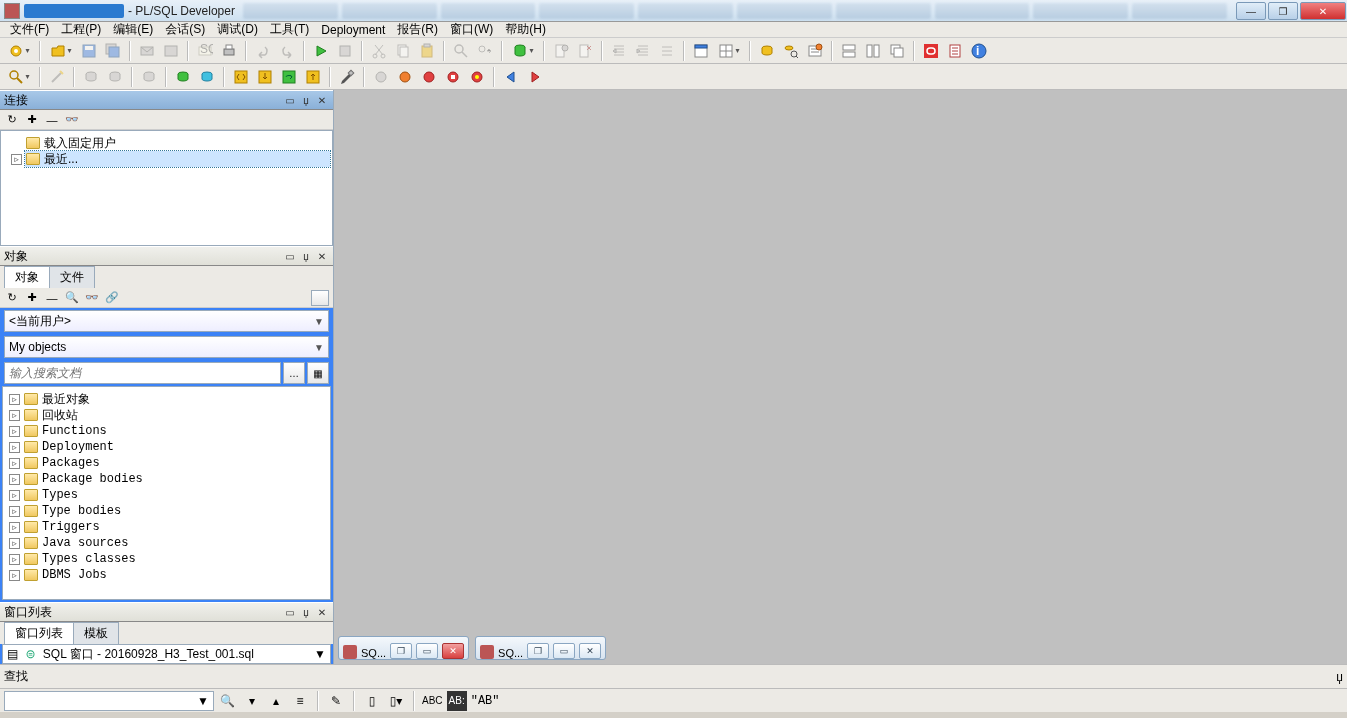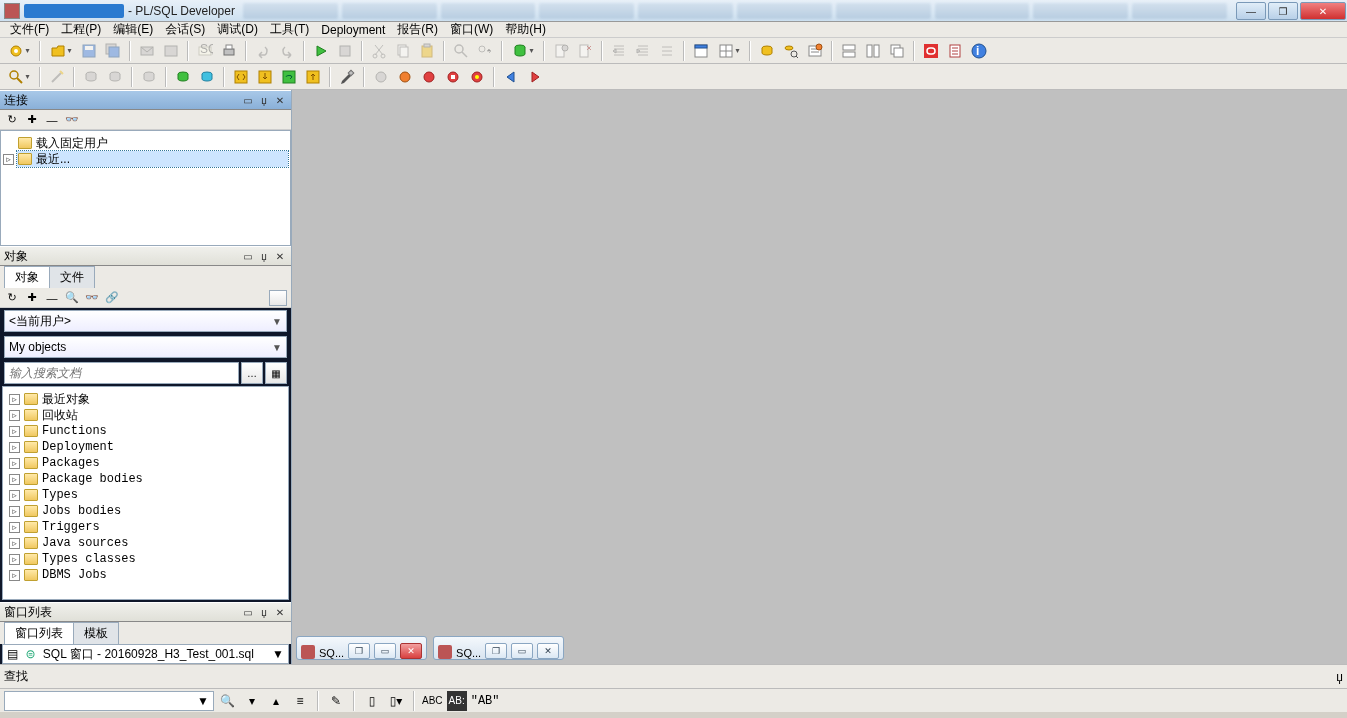--- a/index.html
+++ b/index.html
@@ -24,27 +24,27 @@
 .toolbar { height:26px; background:#eceae5; display:flex; align-items:center; padding:0 4px; border-bottom:1px solid #bbb; gap:2px; }
 .tbtn { width:22px; height:22px; display:flex; align-items:center; justify-content:center; border:1px solid transparent; cursor:default; }
 .tbtn.dd { width:30px; }
 .tbtn.dd::after { content:"▾"; font-size:8px; margin-left:1px; color:#555; }
 .tsep { width:2px; height:20px; border-left:1px solid #bbb; border-right:1px solid #fff; margin:0 3px; }
 .tbtn svg { width:16px; height:16px; }
 .tbtn.disabled { opacity:.45; }
 
 
 .workarea { display:flex; height:calc(100% - 22px - 22px - 26px - 26px - 24px - 24px); }
-.leftdock { width:292px; background:#0f172a; display:flex; flex-direction:column; border-right:1px solid #9ab; }
+.leftdock { width:334px; background:#3b82f6; display:flex; flex-direction:column; border-right:1px solid #9ab; }
 .panel-hd { height:20px; background:linear-gradient(#a8c8e8,#8ab0d8); color:#000; display:flex; align-items:center; padding:0 4px; font-size:12px; border-top:1px solid #fff; border-bottom:1px solid #888; }
 .panel-hd .spacer { flex:1; }
 .panel-hd .pbtn { width:14px; height:14px; margin-left:2px; display:flex; align-items:center; justify-content:center; font-size:10px; color:#333; cursor:default; }
 .panel-tb { height:20px; background:#eceae5; display:flex; align-items:center; gap:4px; padding:2px 4px; border-bottom:1px solid #ccc; }
 .panel-tb .mini { width:16px; height:16px; display:flex; align-items:center; justify-content:center; font-size:11px; cursor:default; }
-.panel-body { background:#fff; border:1px solid #9ab; margin:0; overflow:auto; flex:1; }
+.panel-body { background:#fff; border:1px solid #9ab; margin:0; overflow:auto; flex:1;padding-left:8px; }
 .tree { padding:4px 2px 4px 16px; }
 .tree-item { display:flex; align-items:center; gap:4px; height:16px; font-family:"SimSun",monospace; font-size:12px; cursor:default; }
 .tree-item.sel { background:#cde5ff; outline:1px dotted #379; }
 .tree-exp { width:11px; height:11px; border:1px solid #888; background:#fff; display:flex; align-items:center; justify-content:center; font-size:9px; line-height:1; color:#555; margin-left:-14px; }
 .tree-exp.none { border:none; background:none; }
 .folder-ic { width:14px; height:12px; background:linear-gradient(#ffe9a8,#f0c860); border:1px solid #c0a030; border-radius:1px; }
 
 
 .tabstrip { height:22px; display:flex; align-items:flex-end; background:#eceae5; padding:0 4px; }
 .tabstrip .tab { padding:2px 10px; border:1px solid #9ab; border-bottom:none; background:#fff; margin-right:-1px; font-size:12px; cursor:default; }
@@ -568,21 +568,21 @@
             <span class="mono">Package bodies</span>
           </div>
           <div class="tree-item">
             <span class="tree-exp">▹</span>
             <span class="folder-ic"></span>
             <span class="mono">Types</span>
           </div>
           <div class="tree-item">
             <span class="tree-exp">▹</span>
             <span class="folder-ic"></span>
-            <span class="mono">Jobs bodies</span>
+            <span class="mono">Type bodies</span>
           </div>
           <div class="tree-item">
             <span class="tree-exp">▹</span>
             <span class="folder-ic"></span>
             <span class="mono">Triggers</span>
           </div>
           <div class="tree-item">
             <span class="tree-exp">▹</span>
             <span class="folder-ic"></span>
             <span class="mono">Java sources</span>

